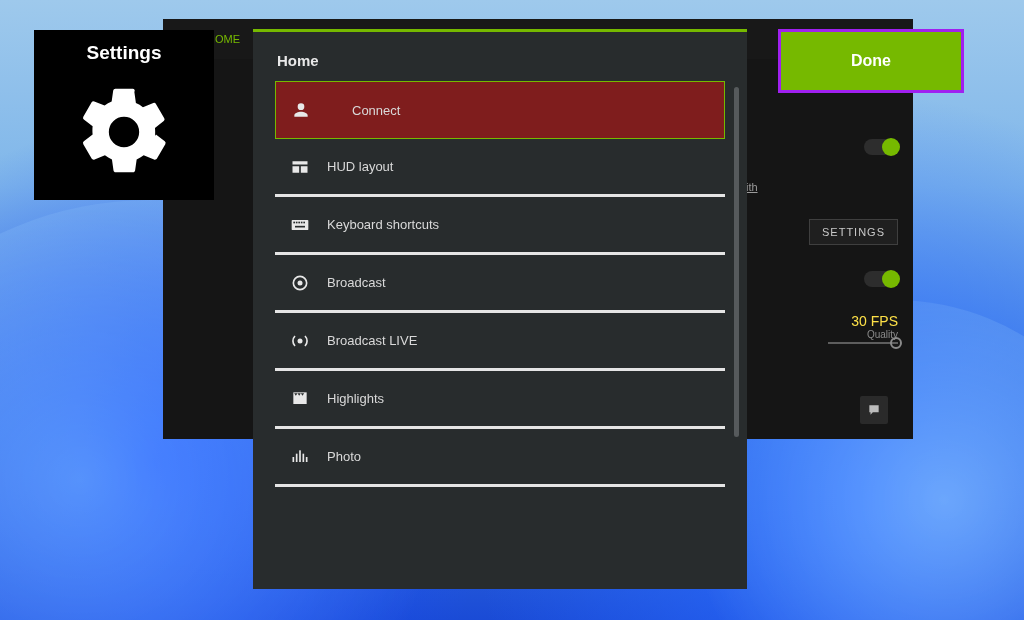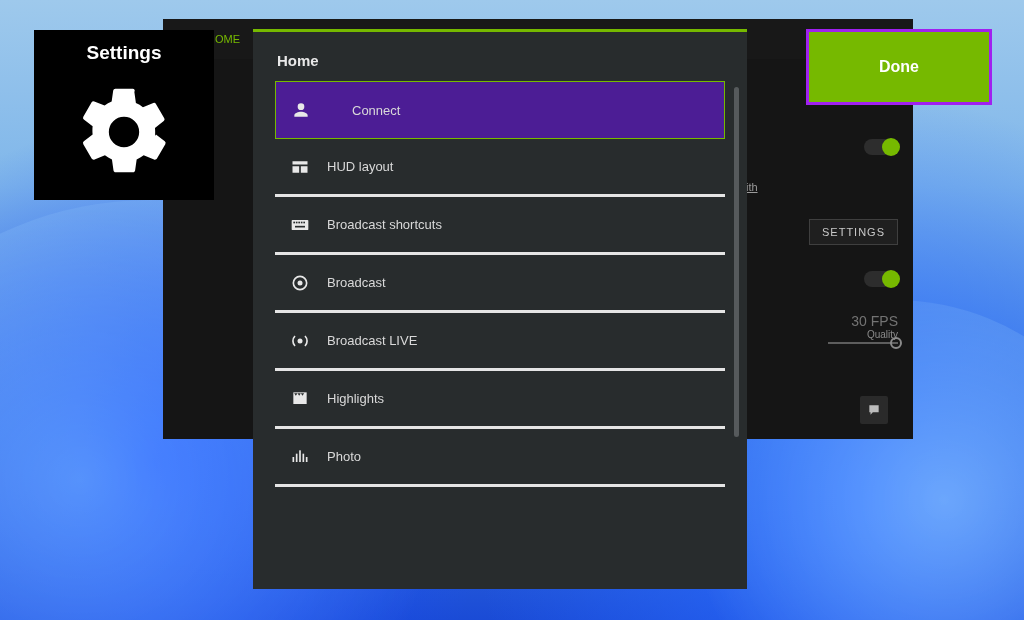--- a/index.html
+++ b/index.html
@@ -58,21 +58,21 @@
   }
   .toggle .knob {
     position: absolute; width: 18px; height: 18px; border-radius: 50%;
     background: #76b900; top: -1px; right: -2px;
   }
   .settings-btn {
     border: 1px solid #3f3f3f; color: #c9c9c9; background: #1f1f1f;
     padding: 6px 12px; font-size: 11px; letter-spacing: 1px;
     width: fit-content;
   }
-  .fps-text { text-align: right; font-size: 14px; color: #737373; }
+  .fps-text { text-align: right; font-size: 14px; color: #fde047; }
   .fps-sub { font-size: 10px; color: #8a8a8a; text-align: right; }
   .chat-icon-box {
     position: absolute; right: 25px; bottom: 15px;
     width: 28px; height: 28px; background: #2a2a2a; border-radius: 2px;
     display: flex; align-items: center; justify-content: center;
   }
 
   
   .settings-card {
     position: absolute; left: 34px; top: 30px;
@@ -102,33 +102,33 @@
     display: flex; align-items: center; gap: 16px;
     height: 58px;
     border-bottom: 3px solid #e5e5e5;
     color: #d9d9d9; font-size: 13px;
     padding-left: 14px;
     cursor: pointer;
   }
   .list-row:last-child { border-bottom: none; }
   .list-row.selected {
     border: 1.6px solid #76b900;
-    background: #4c1d95;
+    background: #7f1d1d;
     gap: 40px;
   }
   .list-row .icon-slot { width: 22px; display: flex; justify-content: center; }
   .scrollbar {
     position: absolute; right: 8px; top: 6px; width: 5px; height: 350px;
     background: #565a5c; border-radius: 3px;
   }
 
   
   .done-button-wrap {
-    position: absolute; left: 806px; top: 29px;
-    width: 186px; height: 76px;
+    position: absolute; left: 778px; top: 29px;
+    width: 186px; height: 64px;
     border: 3px solid #a020f0;
     display: flex; align-items: stretch;
   }
   .done-button {
     flex: 1;
     background: #76b900;
     color: #fff;
     display: flex; align-items: center; justify-content: center;
     font-size: 16px; font-weight: 600;
     cursor: pointer;
@@ -234,21 +234,21 @@
         <svg width="20" height="20" viewBox="0 0 24 24">
             <rect x="2" y="6" width="20" height="12" rx="1" fill="#e8e8e8"></rect>
             <rect x="4" y="8" width="2" height="2" fill="#282c2d"></rect>
             <rect x="7" y="8" width="2" height="2" fill="#282c2d"></rect>
             <rect x="10" y="8" width="2" height="2" fill="#282c2d"></rect>
             <rect x="13" y="8" width="2" height="2" fill="#282c2d"></rect>
             <rect x="16" y="8" width="2" height="2" fill="#282c2d"></rect>
             <rect x="6" y="13" width="12" height="2" fill="#282c2d"></rect>
           </svg>
       </span>
-      <span>Broadcast shortcuts</span>
+      <span>Keyboard shortcuts</span>
     </div>
 
     <div class="list-row">
       <span class="icon-slot">
         <svg width="20" height="20" viewBox="0 0 24 24">
             <circle cx="12" cy="12" r="8" fill="none" stroke="#e8e8e8" stroke-width="2"></circle>
             <circle cx="12" cy="12" r="3" fill="#e8e8e8"></circle>
           </svg>
       </span>
       <span>Broadcast</span>

